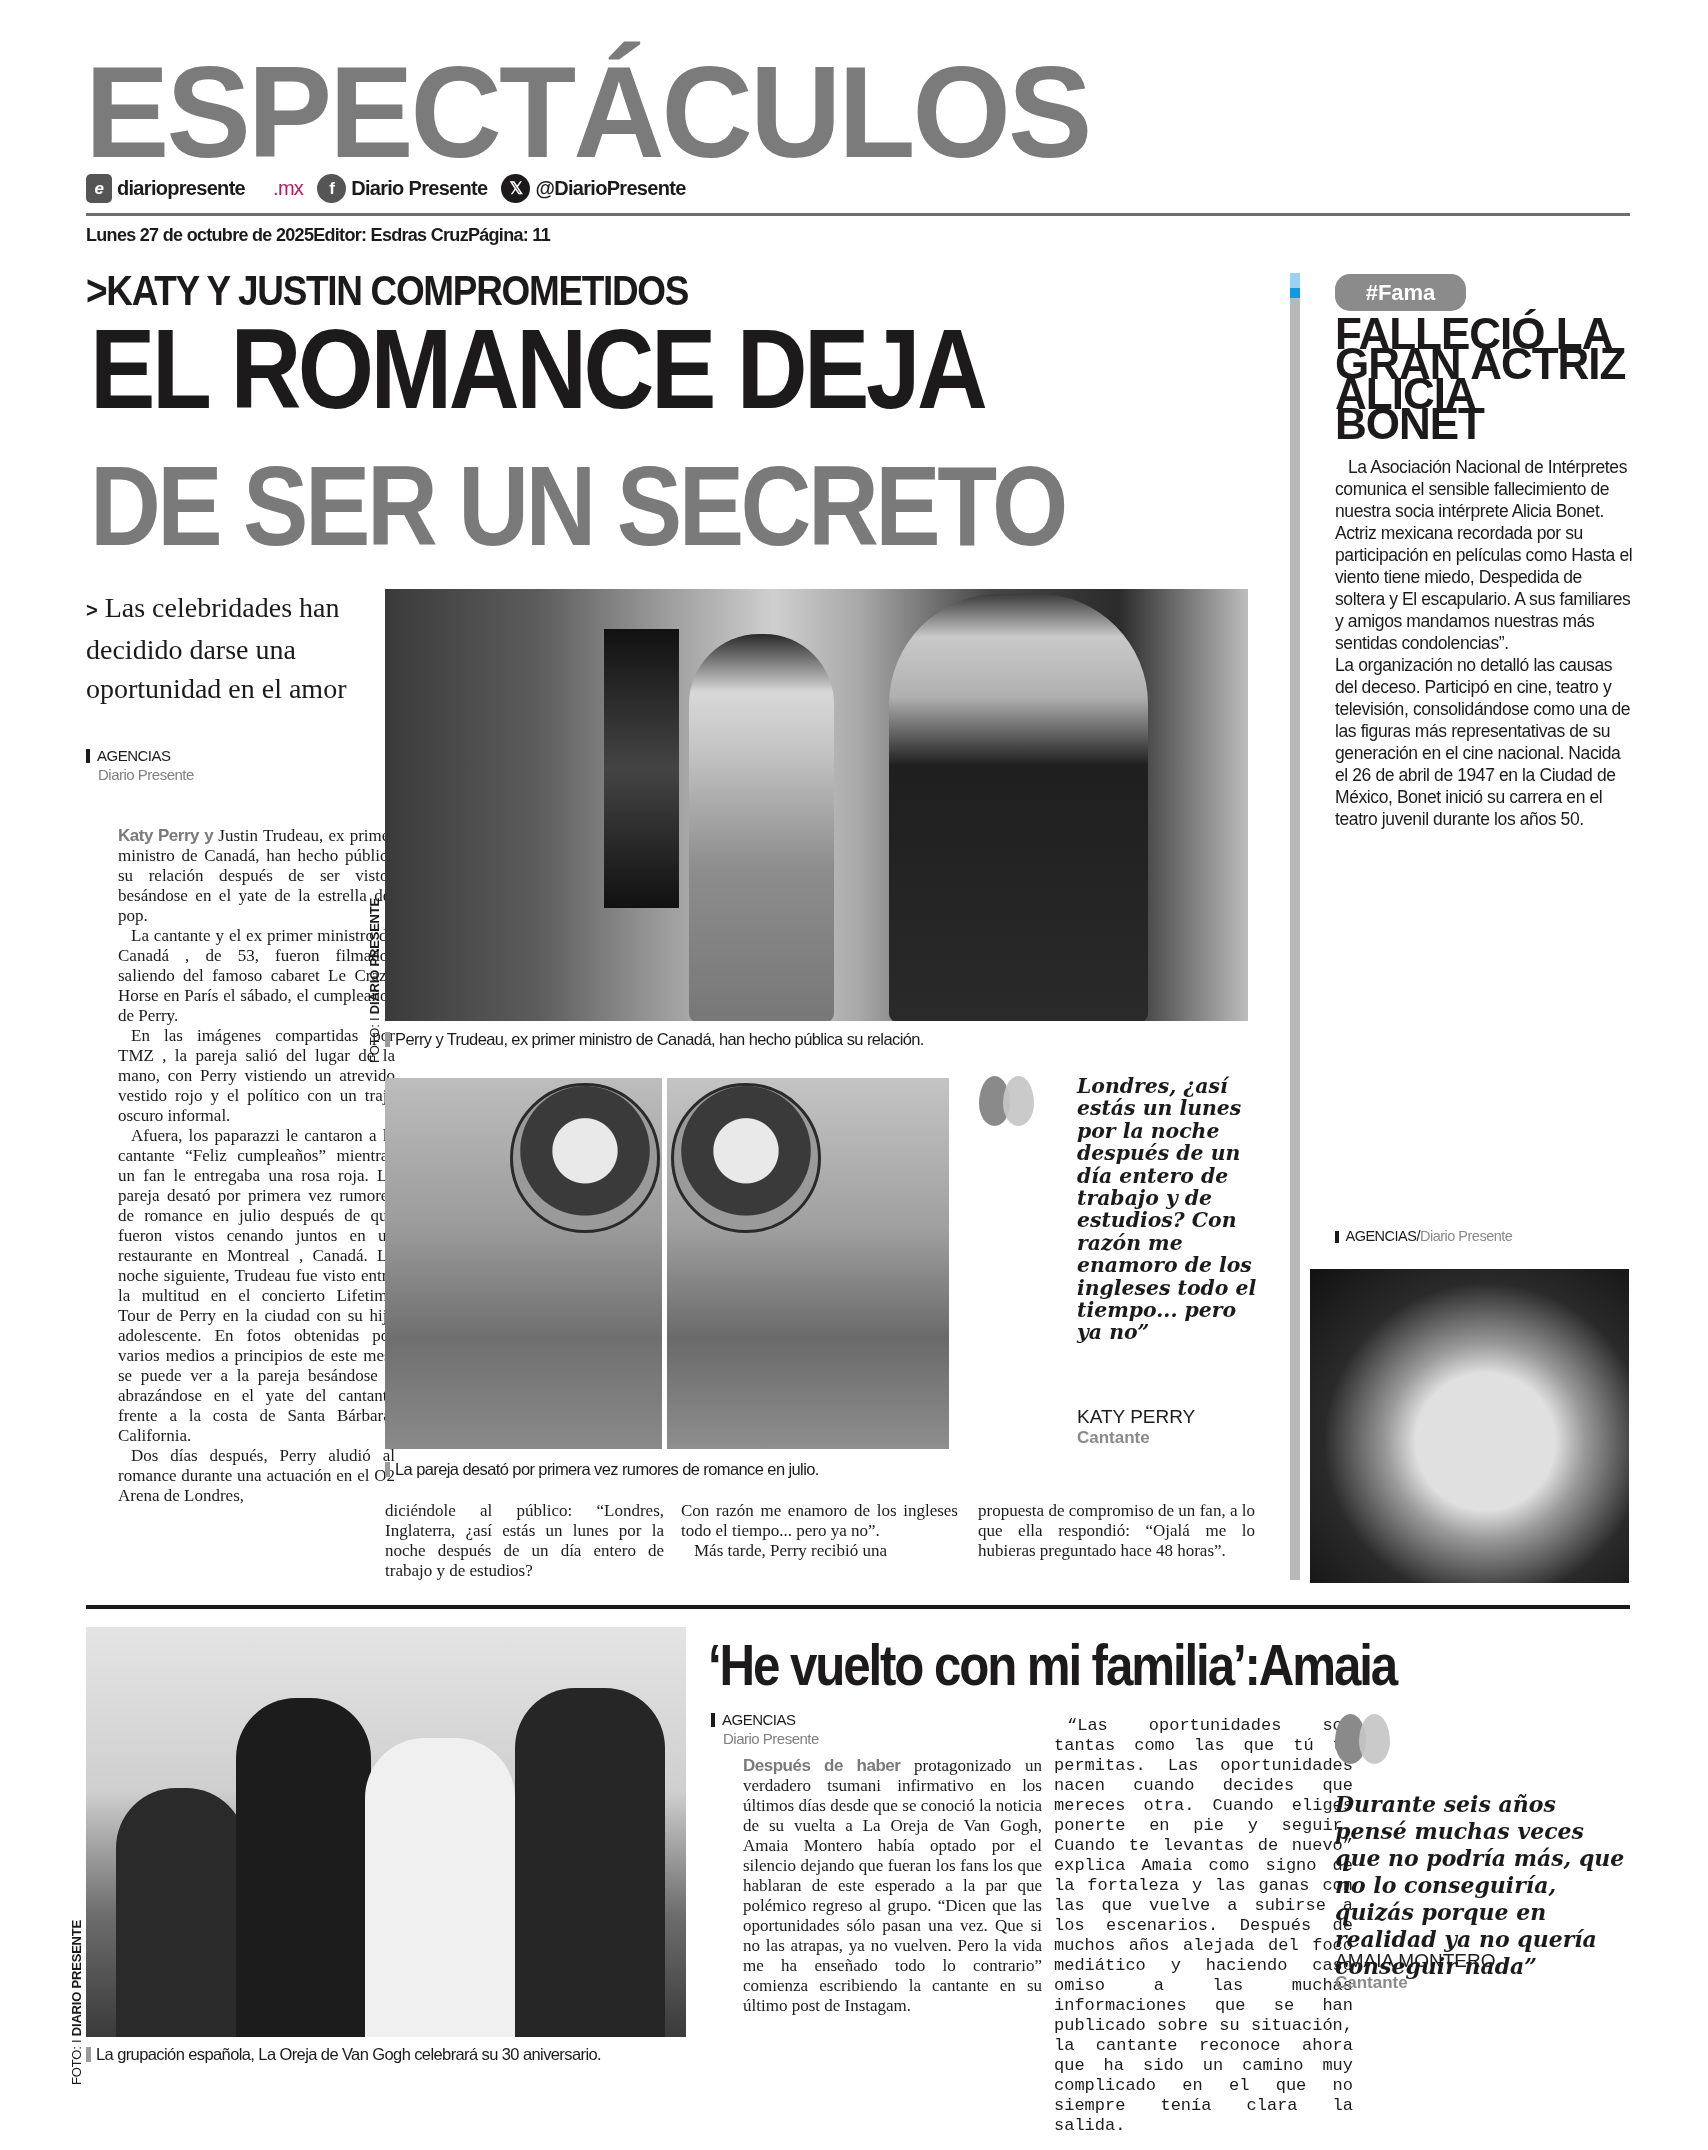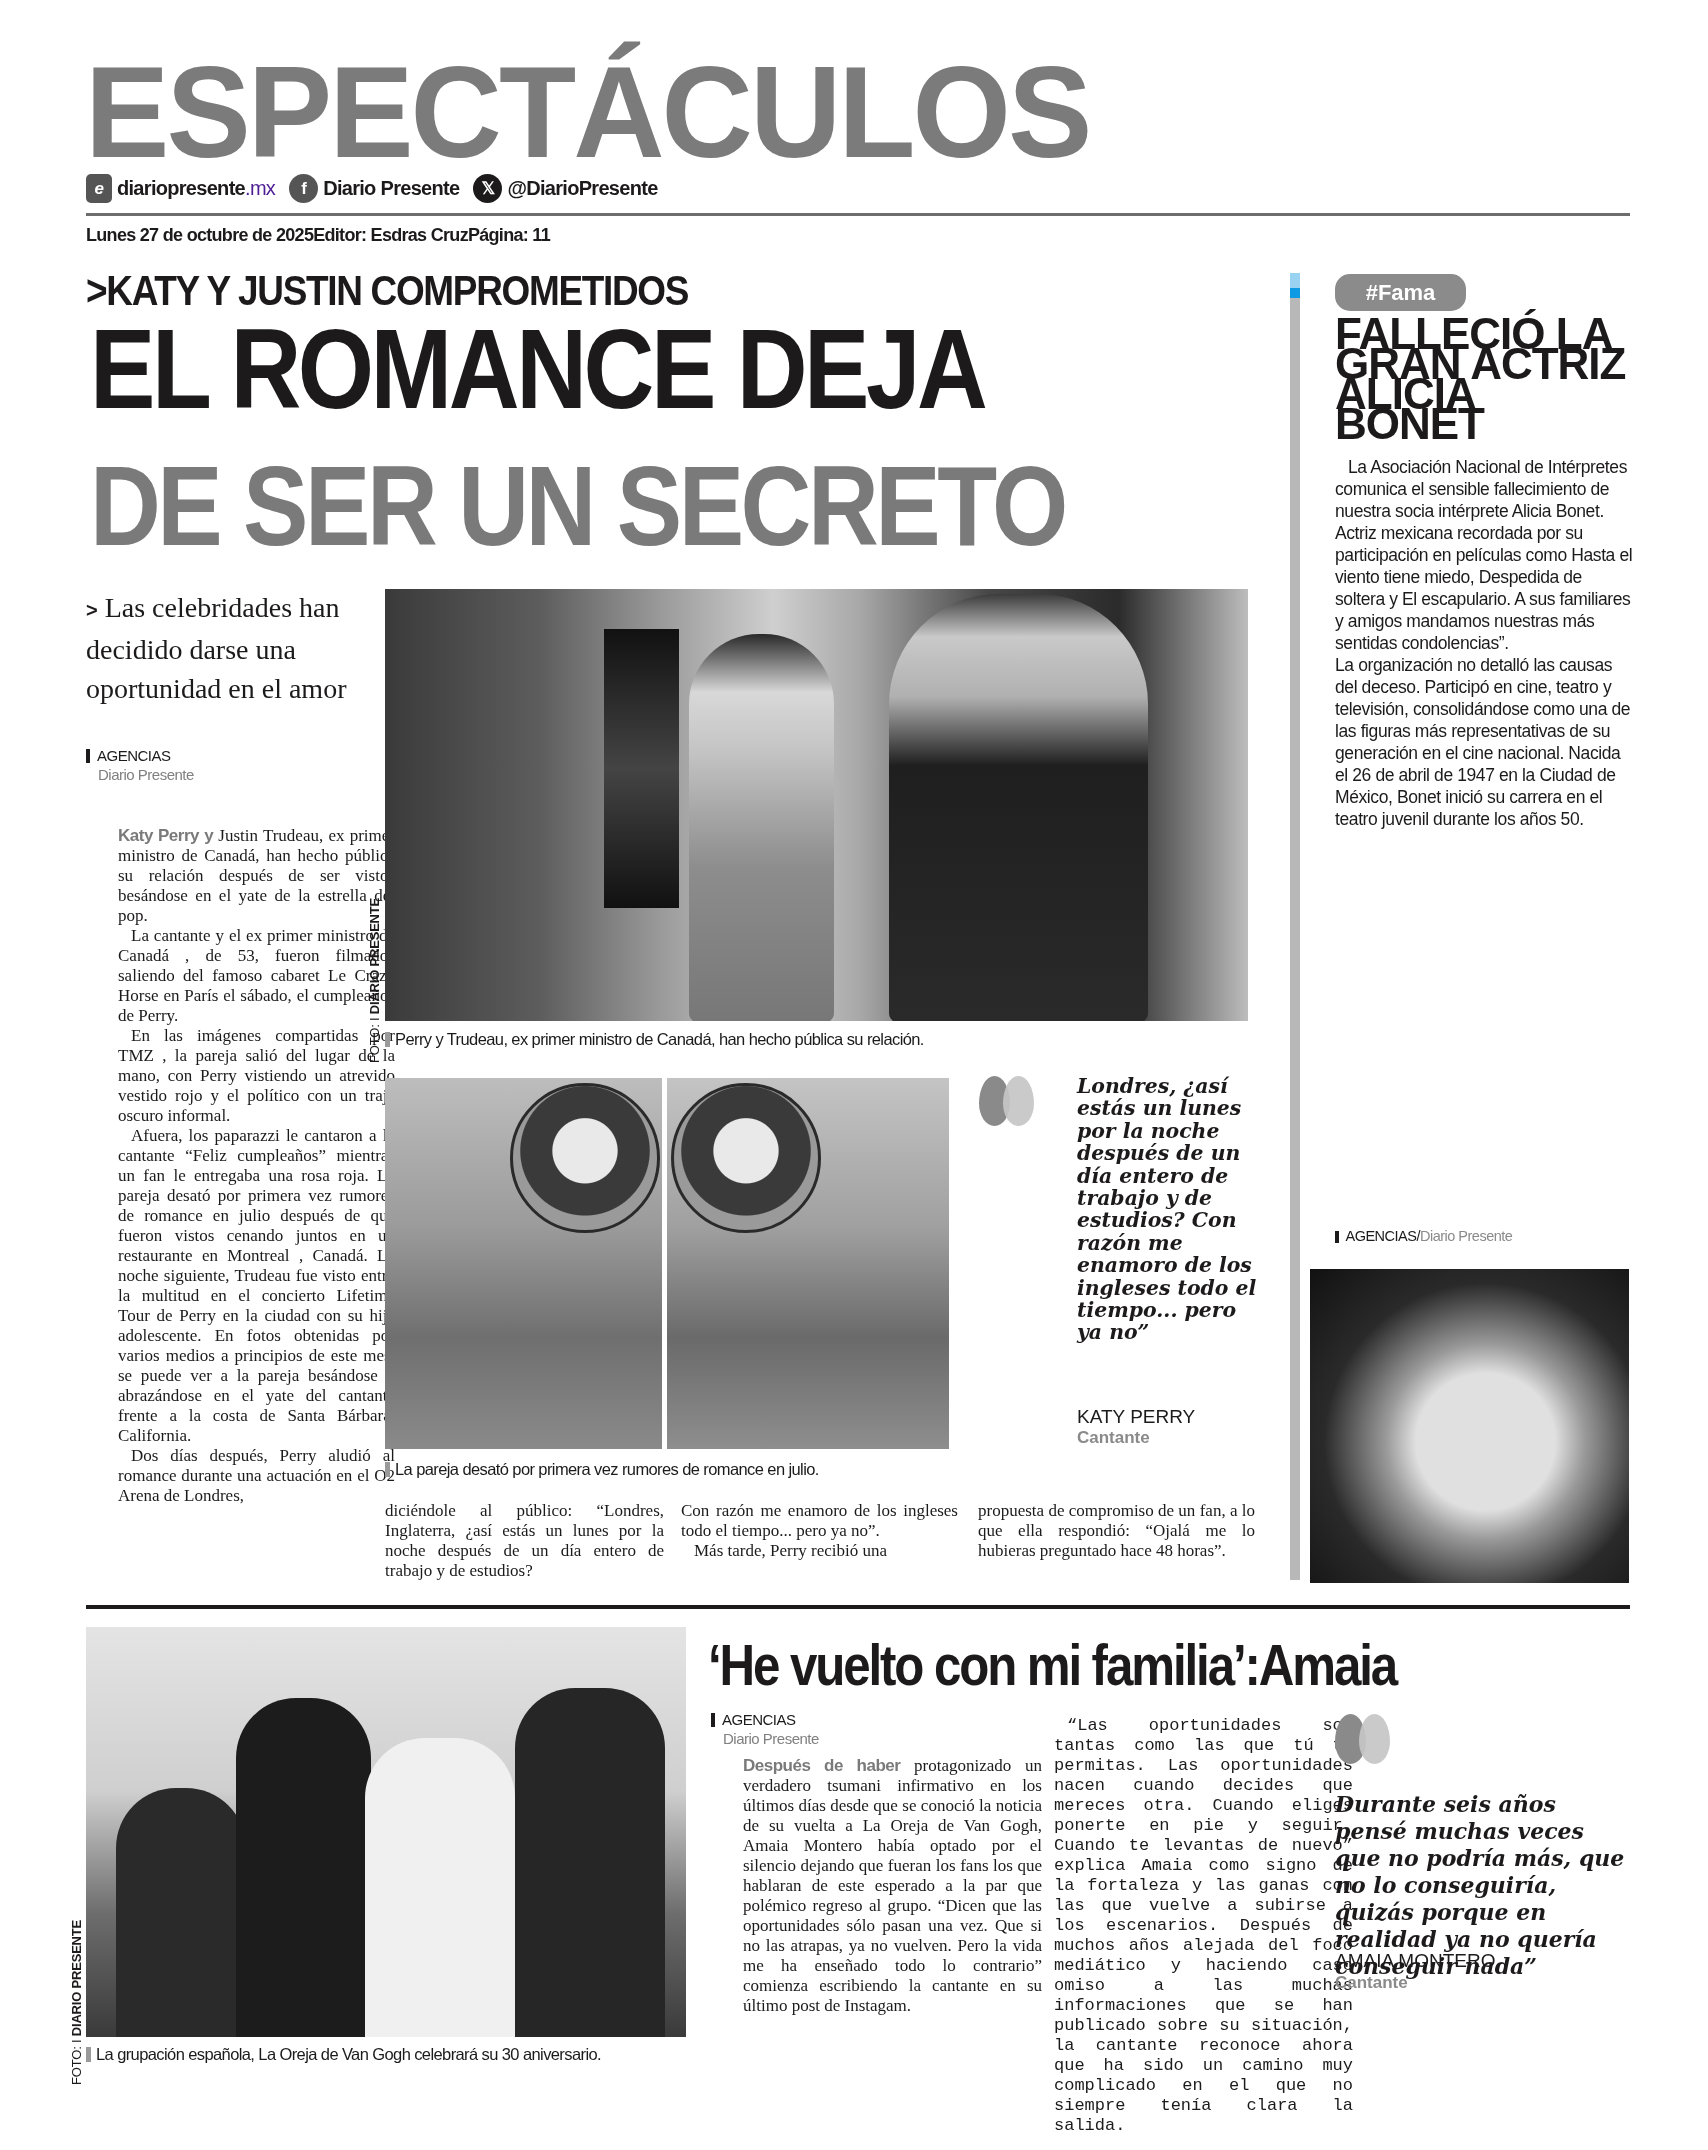--- a/index.html
+++ b/index.html
@@ -15,21 +15,21 @@
     transform: scaleX(0.98); transform-origin: left top;
   }
   .social-row { left: 86px; top: 174px; display: flex; align-items: center; gap: 14px;
     font-family: "Liberation Sans", sans-serif; font-weight: 700; font-size: 20px; color: #1c1a1b; letter-spacing: -0.7px; }
   .social-item { display: flex; align-items: center; gap: 5px; }
   .icon-circle { width: 29px; height: 29px; border-radius: 50%; display: flex; align-items: center; justify-content: center;
     color: #fff; font-size: 17px; font-weight: 700; }
   .icon-web { background: #555; border-radius: 5px; width: 26px; font-style: italic; }
   .icon-fb { background: #555; }
   .icon-x { background: #1c1a1b; }
-  .site-name .light { font-weight: 400; color: #4c1d95; }
+  .site-name .light { font-weight: 400; color: #be185d; margin-left: 28px; }
   .rule-top { left: 86px; top: 213px; width: 1544px; height: 3px; background: #6d6d6d; }
   .meta-row { left: 86px; top: 225px; display: flex; 
     font-family: "Liberation Sans", sans-serif; font-weight: 700; font-size: 18px; letter-spacing: -0.7px; color: #1c1a1b; }
 
   
   .kicker { left: 86px; top: 267px; font-family: "Liberation Sans", sans-serif; font-weight: 700;
     font-size: 42px; letter-spacing: -1.5px; color: #1c1a1b; transform: scaleX(0.88); transform-origin: left top; }
   .headline-1 { left: 90px; top: 314px; font-family: "Liberation Sans", sans-serif; font-weight: 700;
     font-size: 114px; line-height: 110px; letter-spacing: -4px; color: #1c1a1b; transform: scaleX(0.86); transform-origin: left top; }
   .headline-2 { left: 90px; top: 451px; font-family: "Liberation Sans", sans-serif; font-weight: 700;

